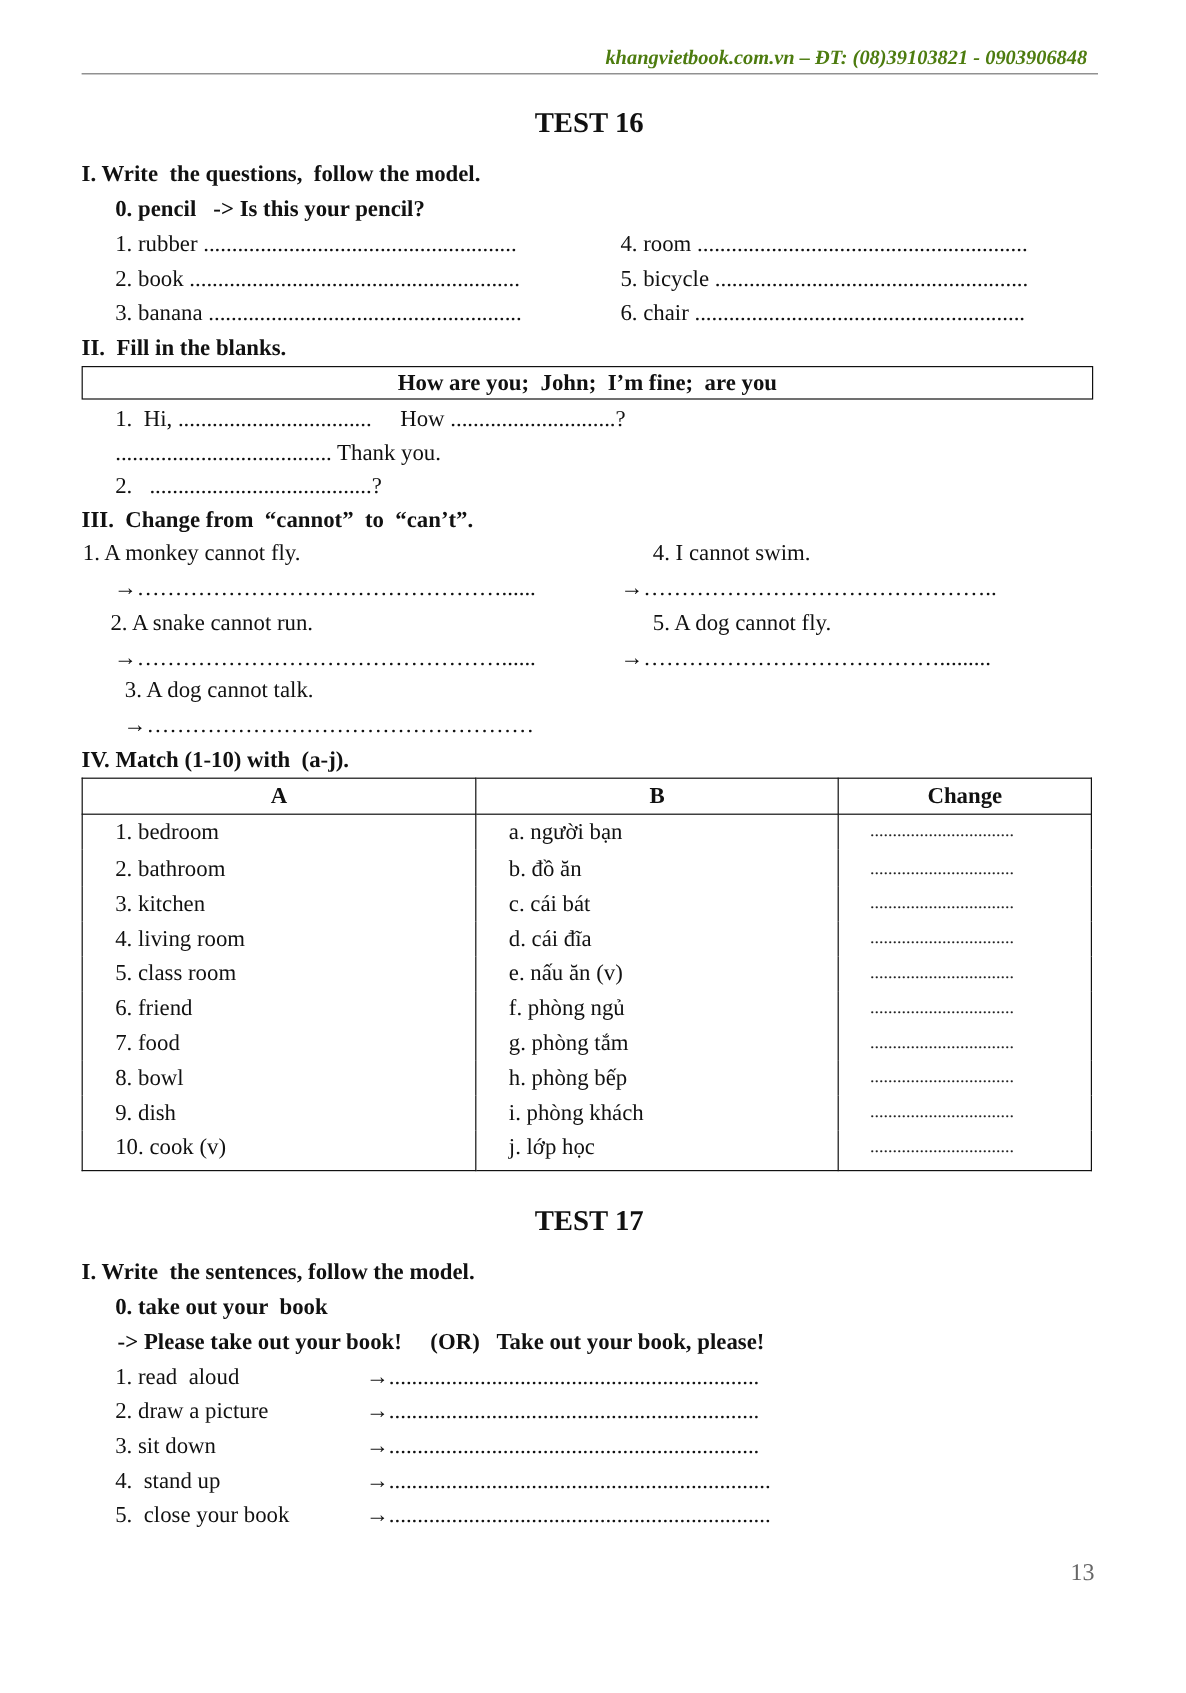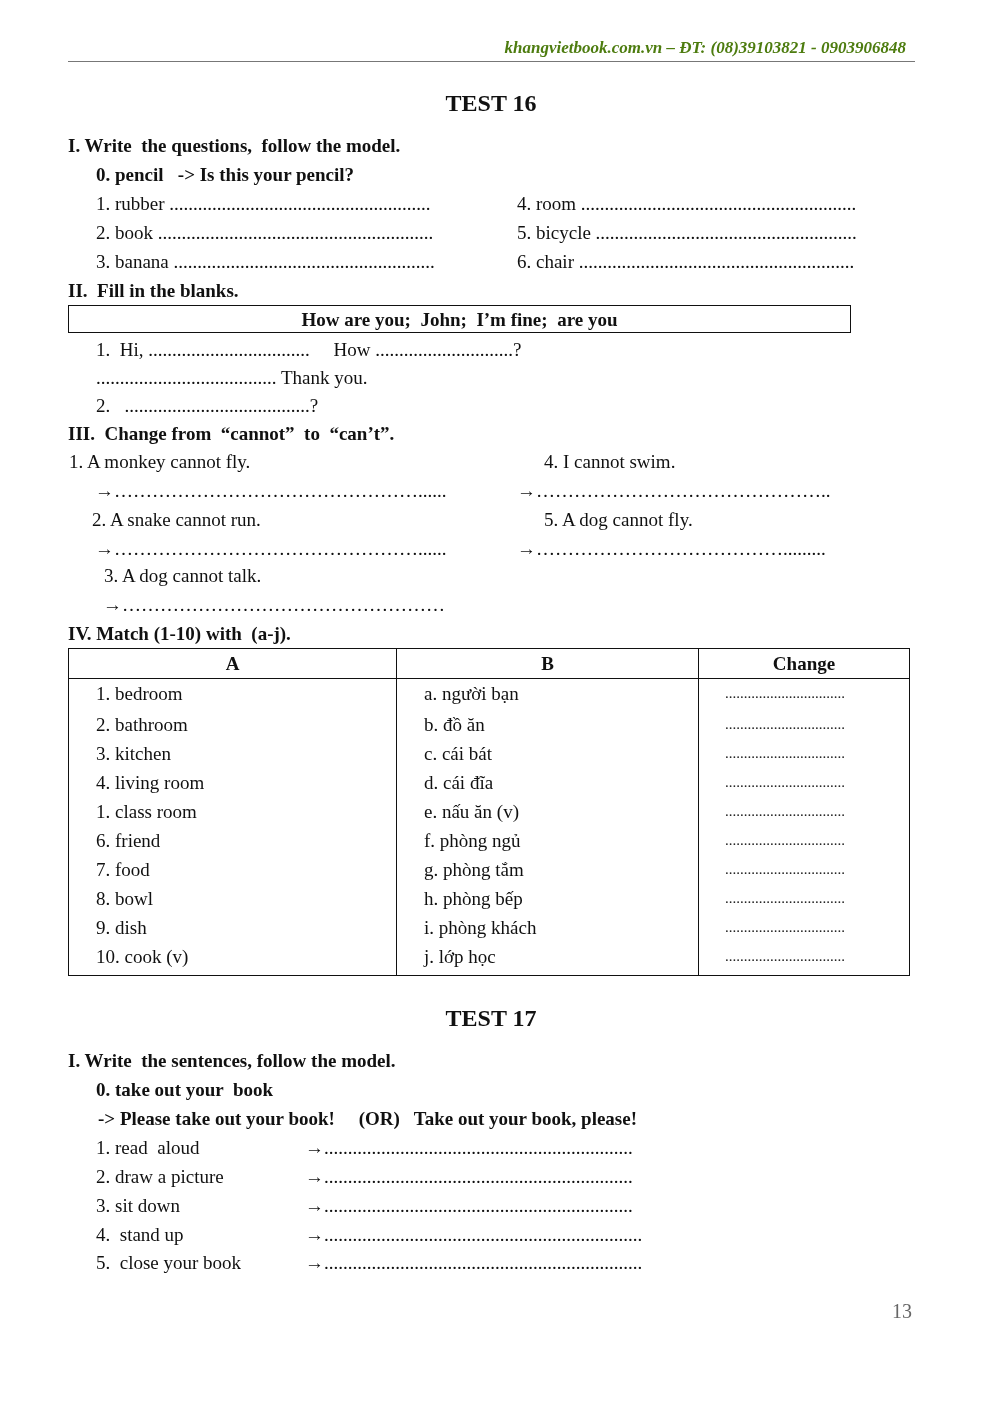--- a/index.html
+++ b/index.html
@@ -4,21 +4,21 @@
 <style>
   html, body { margin: 0; padding: 0; background: #ffffff; }
   body { width: 988px; height: 1411px; position: relative; font-family: "Liberation Serif", "DejaVu Serif", serif; color: #111; overflow: hidden; }
   .abs { position: absolute; white-space: pre; }
   .header-text { right: 82px; top: 38px; font-style: italic; font-weight: bold; font-size: 17px; color: #4d7c0f; }
   .header-rule { left: 68px; top: 61px; width: 847px; height: 0; border-top: 1.5px solid #777; }
   .title { left: 0; width: 982px; text-align: center; font-weight: bold; font-size: 24px; }
   .sec { font-weight: bold; font-size: 19px; left: 68px; }
   .line { font-size: 19px; }
   .bold { font-weight: bold; }
-  .wordbox { left: 68px; top: 305px; width: 783px; height: 28px; border: 1.5px solid #111; text-align: center; font-weight: bold; font-size: 19px; line-height: 28px; box-sizing: border-box; }
+  .wordbox { left: 68px; top: 305px; width: 843px; height: 28px; border: 1.5px solid #111; text-align: center; font-weight: bold; font-size: 19px; line-height: 28px; box-sizing: border-box; }
   table.match { position: absolute; left: 68px; top: 648px; width: 842px; border-collapse: collapse; font-size: 19px; }
   table.match th, table.match td { border-left: 1.5px solid #111; border-right: 1.5px solid #111; padding: 0; }
   table.match th { border-top: 1.5px solid #111; border-bottom: 1.5px solid #111; height: 29px; font-weight: bold; text-align: center; }
   table.match tr:last-child td { border-bottom: 1.5px solid #111; padding-bottom: 4px; }
   table.match td { height: 29px; vertical-align: middle; }
   table.match tr:nth-child(2) td { padding-top: 2px; }
   .colA { width: 300px; padding-left: 27px !important; }
   .colB { width: 274px; padding-left: 27px !important; }
   .colC { padding-left: 26px !important; }
   .ansdots { letter-spacing: 0; font-size: 15px; color: #222; }
@@ -85,21 +85,21 @@
         <td class="colA">3. kitchen</td>
         <td class="colB">c. cái bát</td>
         <td class="colC ansdots">................................</td>
       </tr>
       <tr>
         <td class="colA">4. living room</td>
         <td class="colB">d. cái đĩa</td>
         <td class="colC ansdots">................................</td>
       </tr>
       <tr>
-        <td class="colA">1. class room</td>
+        <td class="colA">5. class room</td>
         <td class="colB">e. nấu ăn (v)</td>
         <td class="colC ansdots">................................</td>
       </tr>
       <tr>
         <td class="colA">6. friend</td>
         <td class="colB">f. phòng ngủ</td>
         <td class="colC ansdots">................................</td>
       </tr>
       <tr>
         <td class="colA">7. food</td>

